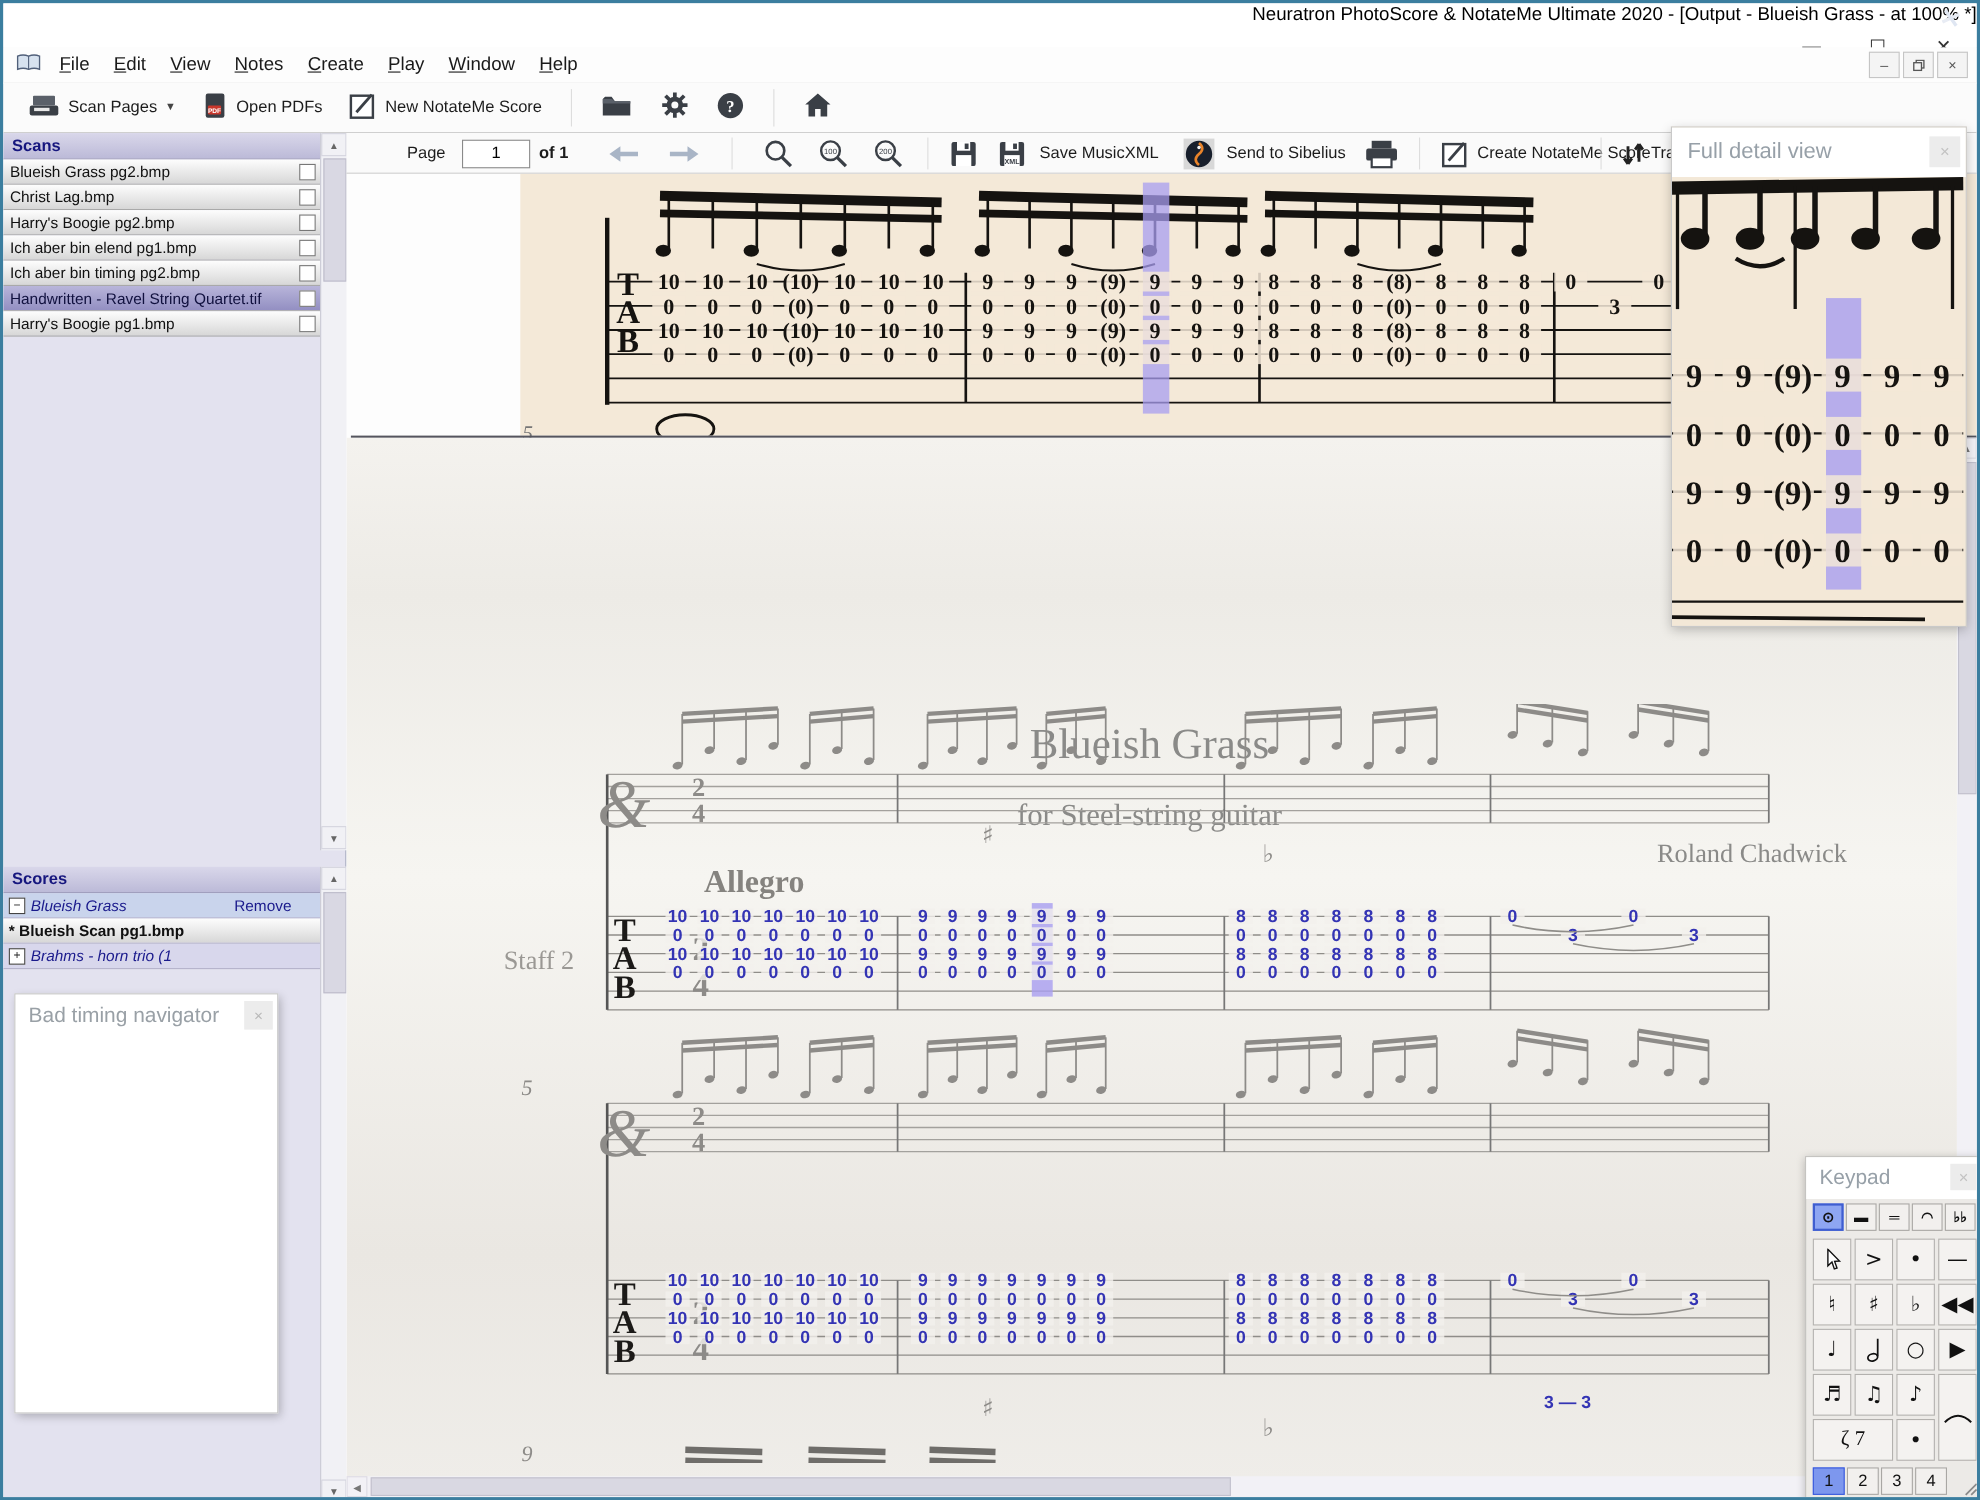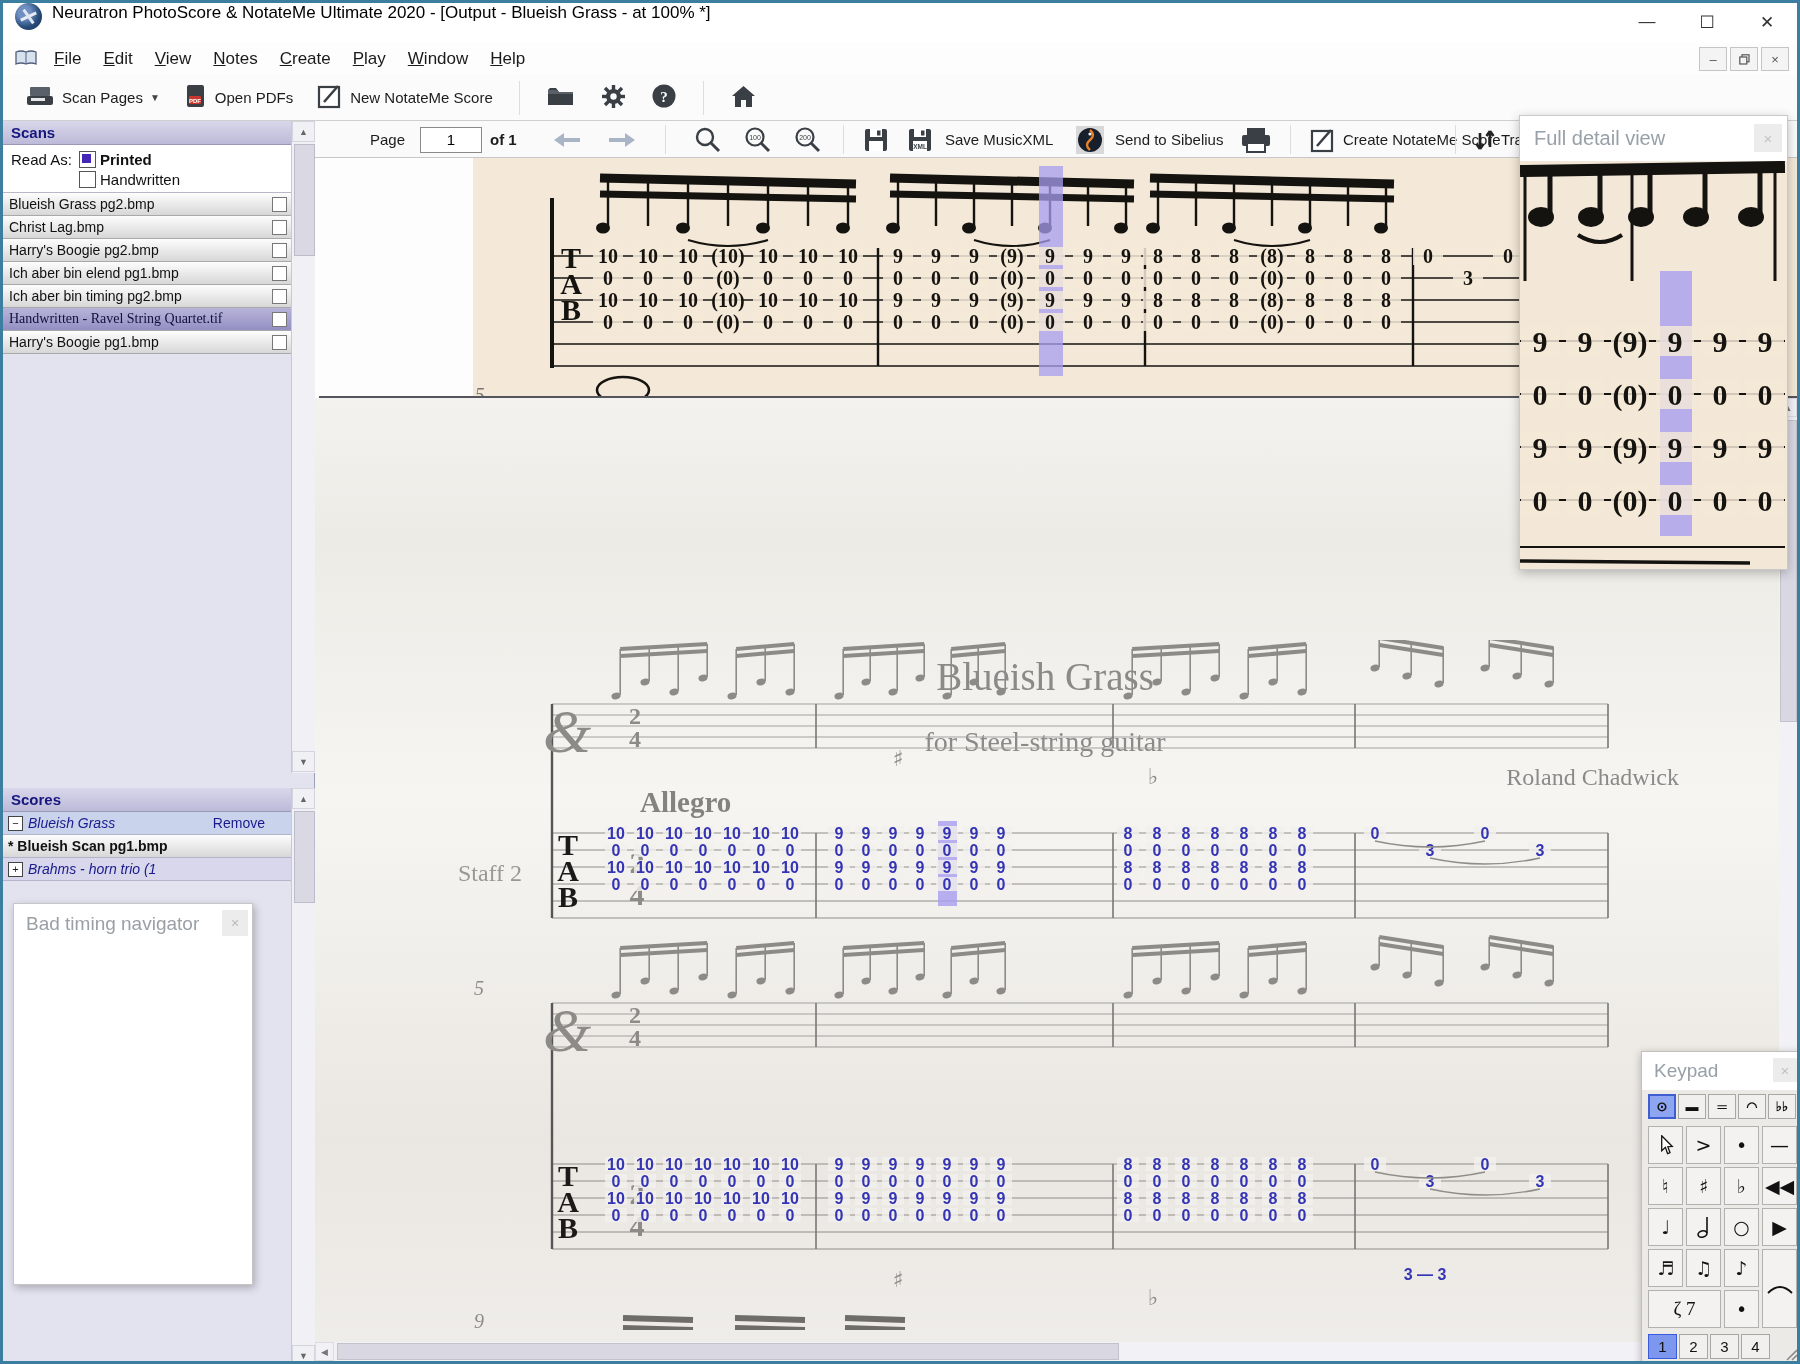--- a/index.html
+++ b/index.html
@@ -1,21 +1,21 @@
 <!DOCTYPE html>
 <html><head>
 <meta charset="utf-8">
 <style>
   html,body{margin:0;padding:0;background:#888;}
   #app{position:relative;width:1800px;height:1364px;background:#ffffff;
        font-family:"Liberation Sans",sans-serif;border:3px solid #3b7e9f;box-sizing:border-box;
        overflow:hidden;font-size:15px;color:#111;}
   .abs{position:absolute;}
   
-  #titlebar{left:0;top:0;right:0;height:40px;background:#fff;display:flex;align-items:flex-start;}
+  #titlebar{left:0;top:0;right:0;height:40px;background:#fff;display:flex;align-items:flex-end;flex-direction:column;}
   #app-icon{width:27px;height:27px;border-radius:50%;margin:0 10px 0 12px;
     background:radial-gradient(circle at 35% 35%,#6f8fc0 0 25%,#274a77 60%,#16315a 100%);position:relative;}
   #app-icon:before{content:"";position:absolute;left:5px;top:12px;width:17px;height:3px;background:#e8ecf4;transform:rotate(-25deg);}
   #app-icon:after{content:"";position:absolute;left:5px;top:12px;width:17px;height:3px;background:#dfe6f2;transform:rotate(55deg);}
   #title-text{font-size:17px;color:#000;}
   #win-controls{margin-left:auto;display:flex;}
   .win-btn{width:60px;height:38px;display:flex;align-items:center;justify-content:center;font-size:17px;color:#333;}
   
   #menubar{left:0;top:40px;right:0;height:32px;background:#fdfdfd;border-bottom:1px solid #e2e2e2;display:flex;align-items:center;}
   .menu-item{padding:4px 11px;font-size:17px;color:#1a1a1a;}
@@ -30,21 +30,21 @@
   
   #sidebar{left:0;top:118px;width:312px;bottom:0;background:#e3e2ef;border-right:1px solid #9aa0b5;box-sizing:border-box;}
   .panel-header{height:23px;background:linear-gradient(#d9d7ea,#bcbad8);color:#16167e;font-weight:bold;
     font-size:15px;display:flex;align-items:center;padding-left:8px;border-bottom:1px solid #9a98b8;}
   #readas{background:#fff;height:47px;border-bottom:1px solid #b8b8c8;position:relative;font-size:15px;}
   #readas-label{position:absolute;left:8px;top:6px;}
   .chk{position:absolute;width:15px;height:15px;border:1px solid #555;background:#fff;}
   .chk-inner{position:absolute;left:2px;top:2px;width:9px;height:9px;background:#4527b8;}
   .file-row{height:22px;background:linear-gradient(#fdfdfd,#d7d7d7);border-bottom:1px solid #a9a9a9;
     display:flex;align-items:center;padding-left:6px;font-size:14px;position:relative;}
-  .file-row.sel{background:linear-gradient(#b8b5da,#938fc2);color:#10103e;font-family:Liberation Serif, serif;}
+  .file-row.sel{background:linear-gradient(#b8b5da,#938fc2);color:#10103e;}
   .row-chk{position:absolute;right:4px;top:4px;width:13px;height:13px;border:1px solid #777;background:#fff;}
   .sscroll{position:absolute;width:24px;background:#f1f1f5;border-left:1px solid #c9c9d4;}
   .sarrow{position:absolute;left:0;width:23px;height:21px;background:#f1f1f5;color:#666;font-size:9px;
     display:flex;align-items:center;justify-content:center;border:1px solid #d4d4de;box-sizing:border-box;}
   .sthumb{position:absolute;left:2px;width:19px;background:#d9d8e3;border:1px solid #bdbcca;}
   .score-row{height:22px;display:flex;align-items:center;padding-left:5px;font-size:14px;position:relative;border-bottom:1px solid #b6b4cc;}
   .expander{width:13px;height:13px;border:1px solid #444;background:#fff;font-size:11px;line-height:11px;
     display:flex;align-items:center;justify-content:center;margin-right:5px;color:#222;}
   .score-label{font-style:italic;color:#1a1a8c;}
   #remove-link{position:absolute;right:26px;color:#1a1a8c;font-size:14px;}
@@ -182,29 +182,20 @@
     <div class="tbtn">
       <span><svg width="27" height="25" viewBox="0 0 27 25">
             <path d="M13.5 2 L25 12 L22 12 L22 23 L16 23 L16 16 L11 16 L11 23 L5 23 L5 12 L2 12 Z" fill="#3a3f46"></path>
           </svg></span>
     </div>
   </div>
 
   <div class="abs" id="sidebar">
     <div style="position:absolute;left:0;top:0;width:288px;">
       <div class="panel-header">Scans</div>
-      <div id="readas">
-        <span id="readas-label">Read As:</span>
-        <span class="chk" style="left:76px;top:6px;">
-            <span class="chk-inner"></span>
-          </span>
-        <span style="position:absolute;left:97px;top:6px;font-weight:bold;">Printed</span>
-        <span class="chk" style="left:76px;top:26px;"></span>
-        <span style="position:absolute;left:97px;top:26px;">Handwritten</span>
-      </div>
       <div id="scan-file-list">
           <div class="file-row">
             <span>Blueish Grass pg2.bmp</span>
             <span class="row-chk"></span>
           </div>
           <div class="file-row">
             <span>Christ Lag.bmp</span>
             <span class="row-chk"></span>
           </div>
           <div class="file-row">

